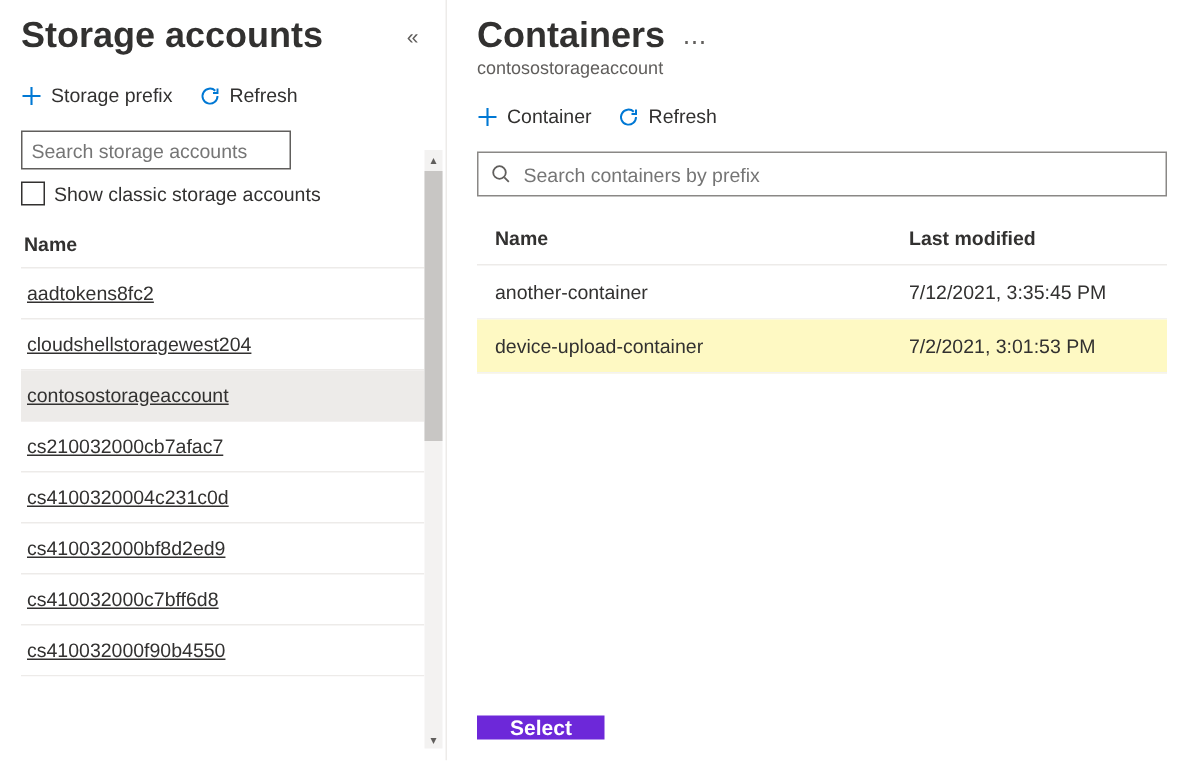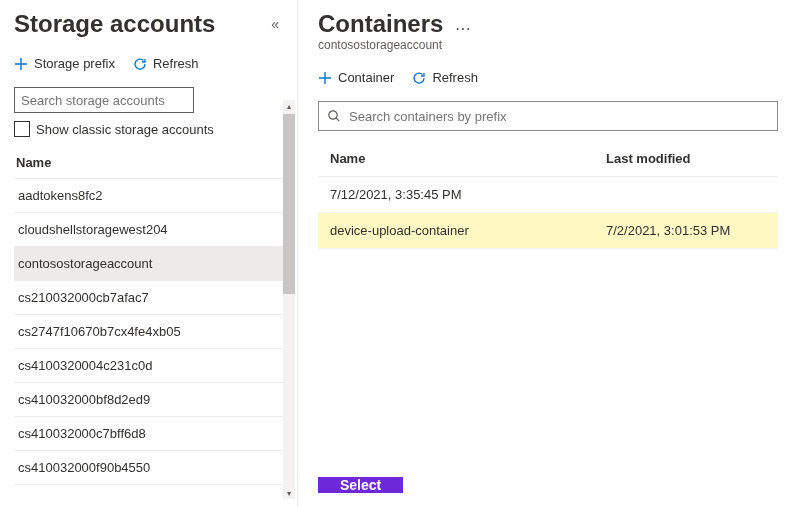--- a/index.html
+++ b/index.html
@@ -107,20 +107,21 @@
       height: 16px;
       border: 1px solid #323130;
     }
     .col-header {
       font-weight: 600;
       padding: 6px 2px 8px 2px;
       border-bottom: 1px solid #edebe9;
     }
     .list {
       overflow-y: auto;
+      text-decoration: underline;
     }
     .list-item {
       padding: 9px 4px;
       border-bottom: 1px solid #edebe9;
       cursor: pointer;
       font-size: 13px;
     }
     .list-item.selected {
       background: #edebe9;
     }
@@ -217,21 +218,20 @@
     <span>Show classic storage accounts</span>
   </div>
 
   <div class="col-header">Name</div>
 
   <div class="list" id="storage-list">
       <div class="list-item">aadtokens8fc2</div>
       <div class="list-item">cloudshellstoragewest204</div>
       <div class="list-item selected">contosostorageaccount</div>
       <div class="list-item">cs210032000cb7afac7</div>
-      <div class="list-item">cs2747f10670b7cx4fe4xb05</div>
       <div class="list-item">cs4100320004c231c0d</div>
       <div class="list-item">cs410032000bf8d2ed9</div>
       <div class="list-item">cs410032000c7bff6d8</div>
       <div class="list-item">cs410032000f90b4550</div>
     </div>
 
   <div class="scrollbar-fake">
     <div class="scrollbar-arrow" style="top:0">▴</div>
     <div class="scrollbar-thumb"></div>
     <div class="scrollbar-arrow" style="bottom:0">▾</div>
@@ -268,20 +268,21 @@
     <input placeholder="Search containers by prefix" style="">
   </div>
 
   <div class="containers-table">
     <div class="containers-header">
       <div class="col-name">Name</div>
       <div class="col-date">Last modified</div>
     </div>
     <div id="containers-body">
         <div class="containers-row">
+          <div class="col-name">another-container</div>
           <div class="col-date">7/12/2021, 3:35:45 PM</div>
         </div>
         <div class="containers-row selected">
           <div class="col-name">device-upload-container</div>
           <div class="col-date">7/2/2021, 3:01:53 PM</div>
         </div>
       </div>
   </div>
 
   <div class="footer">

